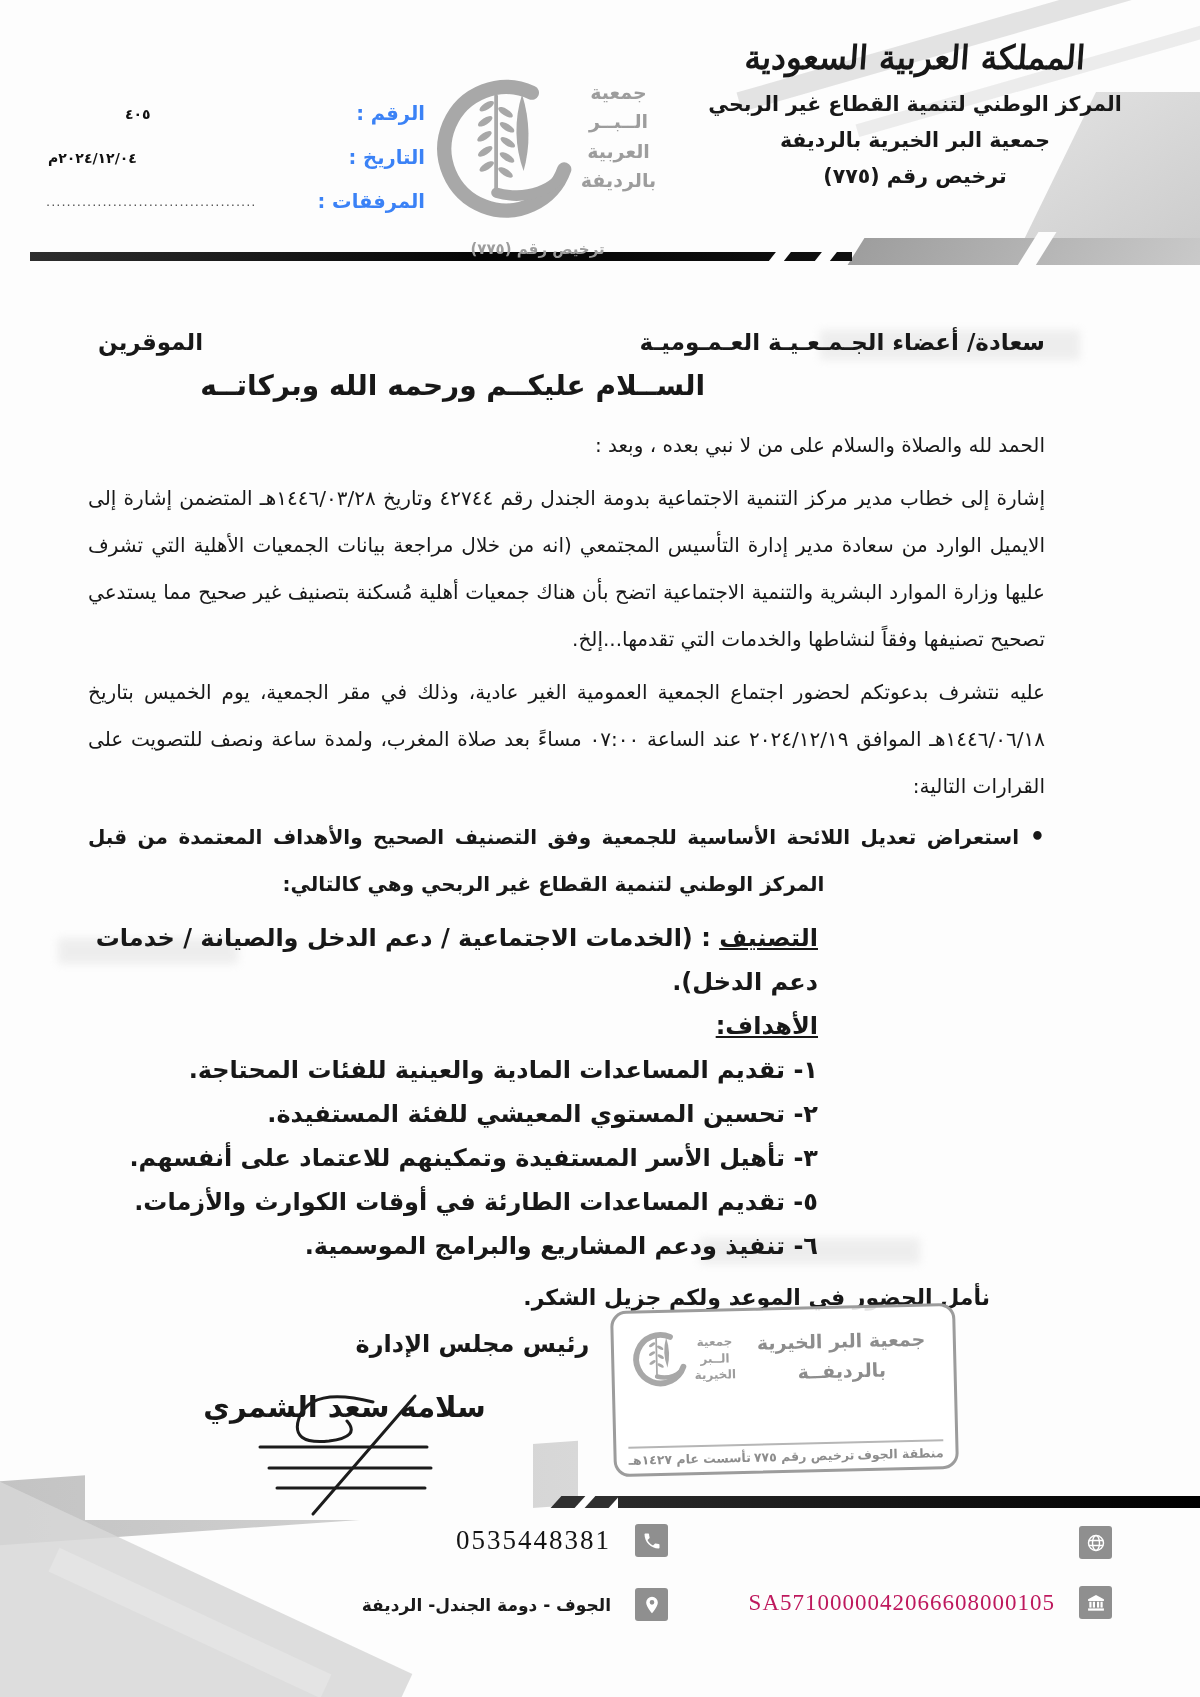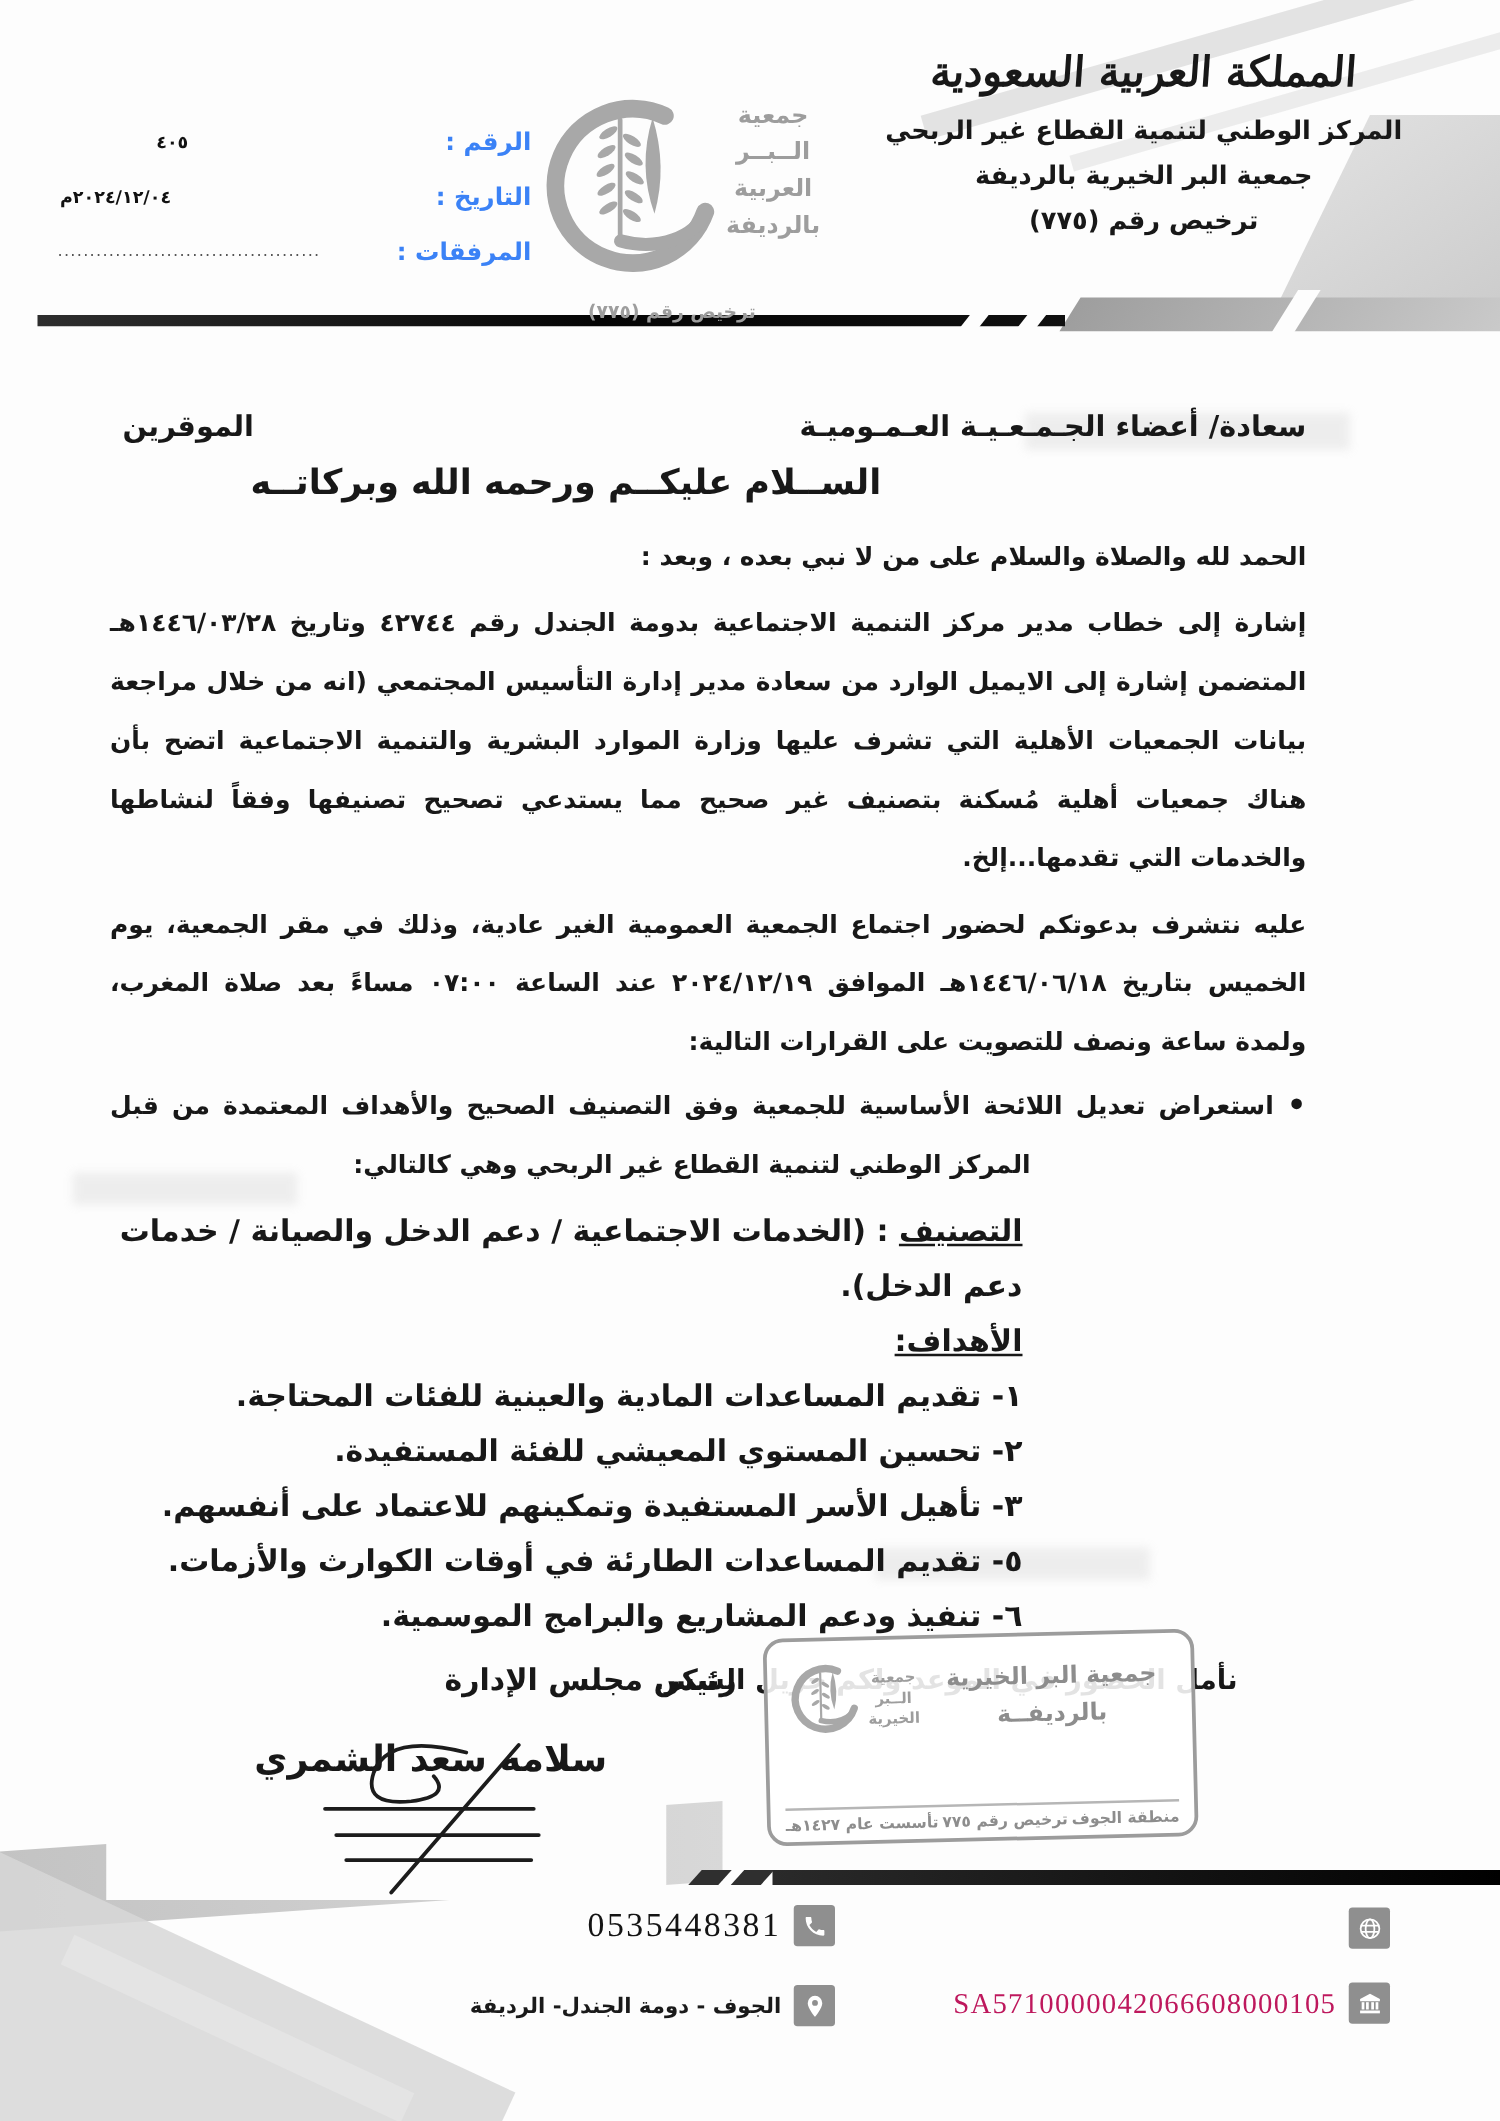--- a/index.html
+++ b/index.html
@@ -37,42 +37,42 @@
   .meta-dots{font-size:13px;color:#555;letter-spacing:1px;overflow:hidden;white-space:nowrap;max-width:255px;}
   .mr1{padding-left:85px;}  .mr2{padding-left:8px;}  .mr3{padding-left:6px;}
   .logo-block{position:absolute;left:405px;top:68px;width:265px;z-index:4;text-align:center;}
   .logo-top{display:flex;direction:rtl;align-items:flex-start;justify-content:center;gap:4px;}
   .logo-name{direction:rtl;text-align:center;color:#9d9d9d;font-weight:bold;font-size:19px;line-height:1.55;padding-top:10px;}
   .logo-license{color:#9d9d9d;font-weight:bold;font-size:15px;margin-top:6px;direction:rtl;}
   
   .main{position:absolute;left:88px;top:316px;width:957px;direction:rtl;z-index:4;}
   .salutation-row{display:flex;justify-content:space-between;align-items:baseline;padding:6px 0 0 10px;font-weight:bold;font-size:23px;line-height:40px;}
   .greeting{display:table;margin:4px 340px 0 auto;font-weight:bold;font-size:28px;line-height:40px;}
-  .para{font-weight:bold;font-size:20px;line-height:47px;text-align:justify;margin:6px 0 0 0;}
+  .para{font-weight:normal;font-size:20px;line-height:47px;text-align:justify;margin:6px 0 0 0;}
   .p-first{margin-top:16px;}
   .bullet-para{font-weight:bold;font-size:20px;line-height:47px;text-align:justify;text-align-last:center;margin-top:4px;position:relative;padding-right:26px;}
   .bullet-dot{position:absolute;right:0;top:0;font-size:24px;}
   .indent-block{margin:8px 227px 0 0;text-align:right;font-weight:bold;font-size:24px;line-height:44px;}
   .u{text-decoration:underline;}
   .closing{font-weight:bold;font-size:22px;line-height:44px;text-align:right;margin:8px 55px 0 0;}
   
   .sig-white{position:absolute;left:85px;top:1362px;width:448px;height:158px;background:#fdfdfd;z-index:3;}
   .sig-title{position:absolute;left:330px;top:1330px;width:285px;text-align:center;font-weight:bold;font-size:24px;direction:rtl;z-index:4;}
   .sig-name{position:absolute;left:172px;top:1390px;width:345px;text-align:center;font-weight:bold;font-size:29px;direction:rtl;z-index:4;}
   .sig-scribble{position:absolute;left:165px;top:1392px;z-index:5;}
   .stamp{position:absolute;left:612px;top:1307px;width:345px;height:166px;border:3px solid #9c9c9c;border-radius:16px;
          transform:rotate(-1.4deg);background:rgba(255,255,255,.88);z-index:4;box-sizing:border-box;padding:8px 12px 6px;
          display:flex;flex-direction:column;justify-content:space-between;}
   .stamp-top{display:flex;direction:rtl;align-items:center;justify-content:space-between;gap:6px;}
   .stamp-name{flex:1;text-align:center;color:#8d8d8d;font-weight:bold;font-size:19px;line-height:1.6;}
   .stamp-mini{color:#9d9d9d;font-weight:bold;font-size:12px;line-height:1.4;text-align:center;direction:rtl;}
   .stamp-bottom{border-top:2px solid #b6b6b6;padding-top:4px;display:flex;direction:rtl;justify-content:space-between;
                 color:#8d8d8d;font-weight:bold;font-size:12.5px;}
   
-  .c-item{position:absolute;display:flex;align-items:center;gap:10px;direction:ltr;z-index:4;}
+  .c-item{position:absolute;display:flex;align-items:center;gap:24px;direction:ltr;z-index:4;}
   .icon-sq{width:33px;height:33px;background:#8f8f8f;border-radius:3px;display:flex;align-items:center;justify-content:center;flex:0 0 auto;}
   .t-phone{font-family:"Liberation Serif",serif;font-size:27px;letter-spacing:2px;color:#141414;}
   .t-email{font-family:"Liberation Sans",sans-serif;font-weight:bold;font-size:19px;color:#1a1a1a;}
   .t-loc{font-weight:bold;font-size:17px;direction:rtl;color:#1a1a1a;}
   .t-iban{font-family:"Liberation Serif",serif;font-size:23px;letter-spacing:1px;color:#be185d;}
 </style>
 </head>
 <body>
 
 <div class="page">

